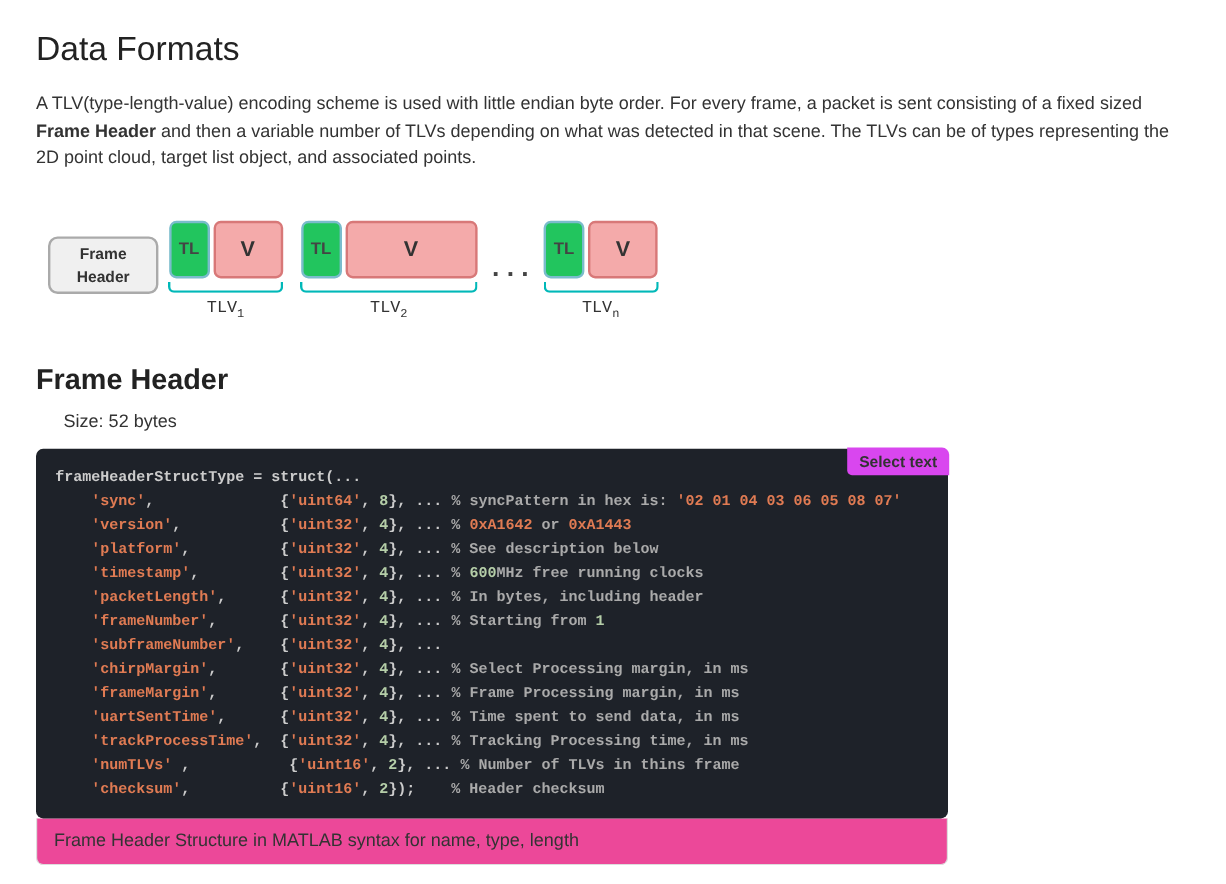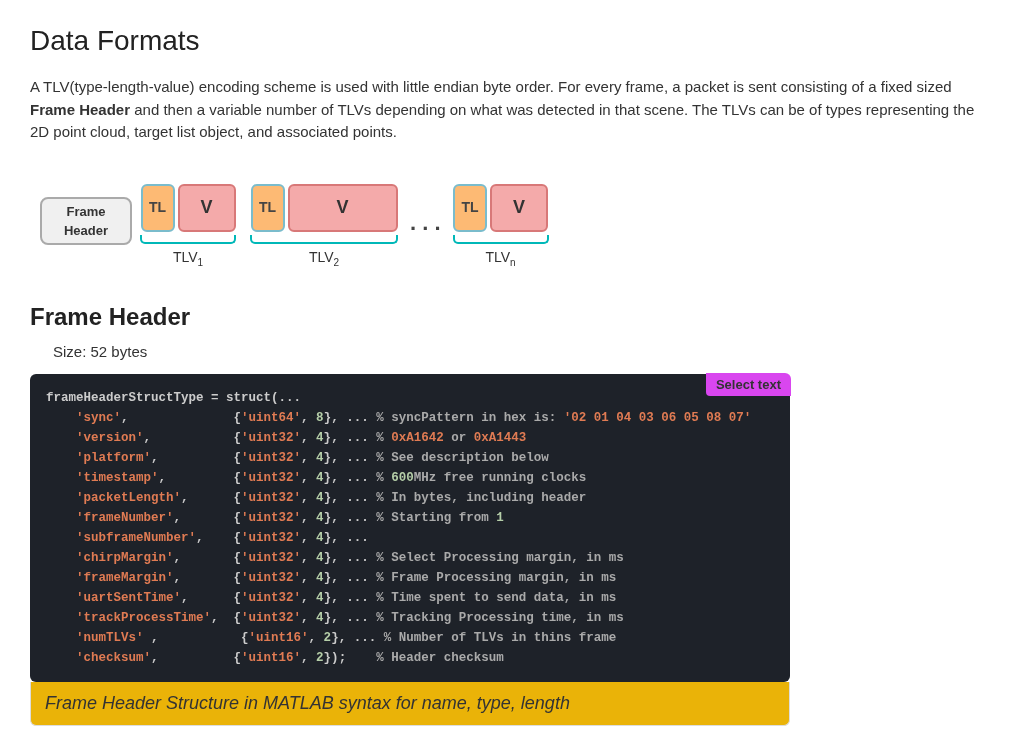--- a/index.html
+++ b/index.html
@@ -68,29 +68,28 @@
       font-weight: bold;
     }
     .code-block .kw { color: #ccc; }
     .code-block .str { color: #e07b53; } 
     .code-block .num { color: #b5cea8; } 
     .code-block .comment { color: #aaa; }
     .code-block .hex { color: #e07b53; }
     .code-block .punc { color: #ccc; }
 
     .code-caption {
-      background: #eab308;
+      background: #ec4899;
       border: 1px solid #ddd;
       border-top: none;
-      font-size: 18px;
+      font-size: 15px;
       color: #333;
       padding: 8px 14px;
       border-radius: 0 0 6px 6px;
       max-width: 760px;
-      font-style: italic;
     }
 
     .diagram-outer {
       display: flex;
       align-items: flex-end;
       gap: 8px;
       margin: 20px 0 30px 10px;
     }
 
     .fh-box {
@@ -110,21 +109,21 @@
     }
 
     .tlv-pair {
       display: flex;
       align-items: center;
       gap: 3px;
     }
     .tl-box {
       width: 34px;
       height: 48px;
-      background: #fdba74;
+      background: #22c55e;
       border: 2px solid #7abccc;
       border-radius: 6px;
       display: flex;
       align-items: center;
       justify-content: center;
       font-size: 14px;
       font-weight: bold;
       color: #444;
       flex-shrink: 0;
     }
@@ -162,20 +161,21 @@
       border-left: 2px solid #00b8b8;
       border-right: 2px solid #00b8b8;
       border-radius: 0 0 5px 5px;
       height: 9px;
       margin-top: 3px;
     }
     .brace-label-text {
       text-align: center;
       font-size: 14px;
       margin-top: 3px;
+      font-family: Liberation Mono, monospace;
     }
     .brace-label-text sub {
       font-size: 10px;
     }
 
     .diagram-fh-col {
       display: flex;
       flex-direction: column;
       align-items: center;
       

